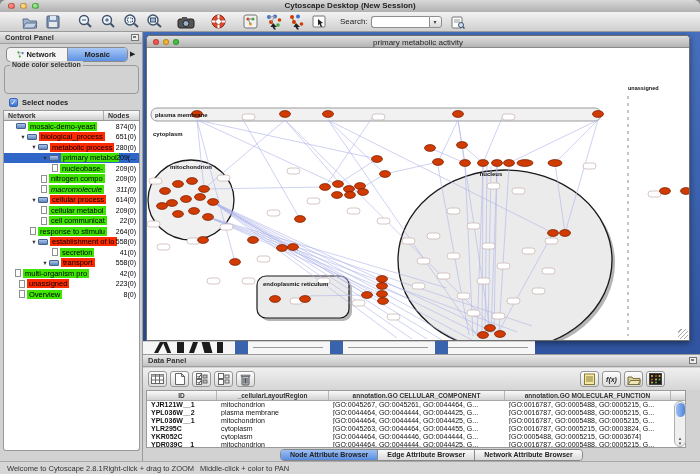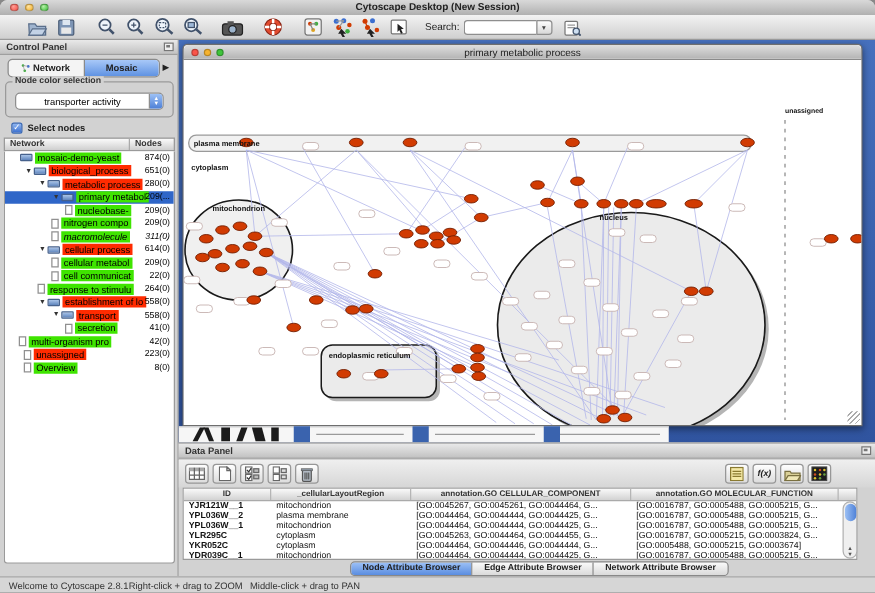--- a/index.html
+++ b/index.html
@@ -239,27 +239,20 @@
           </svg>
           <span>Network</span>
         </div>
       <div class="cp-tab sel">
           <span>Mosaic</span>
         </div>
     </div>
     <div class="tab-arrow">▶</div>
     <div class="fieldset">
       <div class="legend">Node color selection</div>
-      <div class="combo">
-        <span class="val">transporter activity</span>
-        <span class="step">
-            <span>▲</span>
-            <span>▼</span>
-          </span>
-      </div>
     </div>
     <div class="chkrow">
       <div class="chk">✓</div>
       <div class="chklbl">Select nodes</div>
     </div>
     <div class="gridhead">
       <div class="gh c1">Network</div>
       <div class="gh c2">Nodes</div>
     </div>
     <div class="treebox">
@@ -322,30 +315,30 @@
           <span class="file"></span>
           <span class="lab green">response to stimulu</span>
           <span class="cnt">264(0)</span>
         </div>
         <div class="trow" style="padding-left: 26px;">
           <span class="tri">▼</span>
           <span class="fold"></span>
           <span class="lab red">establishment of lo</span>
           <span class="cnt">558(0)</span>
         </div>
+        <div class="trow" style="padding-left: 48px;">
+          <span class="file"></span>
+          <span class="lab green">secretion</span>
+          <span class="cnt">41(0)</span>
+        </div>
         <div class="trow" style="padding-left: 37px;">
           <span class="tri">▼</span>
           <span class="fold"></span>
           <span class="lab red">transport</span>
           <span class="cnt">558(0)</span>
-        </div>
-        <div class="trow" style="padding-left: 48px;">
-          <span class="file"></span>
-          <span class="lab green">secretion</span>
-          <span class="cnt">41(0)</span>
         </div>
         <div class="trow" style="padding-left: 11px;">
           <span class="file"></span>
           <span class="lab green">multi-organism pro</span>
           <span class="cnt">42(0)</span>
         </div>
         <div class="trow" style="padding-left: 15px;">
           <span class="file"></span>
           <span class="lab red">unassigned</span>
           <span class="cnt">223(0)</span>
@@ -357,21 +350,21 @@
         </div>
       </div>
   </div>
 
   <div class="desktop">
     <div class="iframe">
       <div class="ititle">
         <div class="itl r"></div>
         <div class="itl y"></div>
         <div class="itl g"></div>
-        <div class="t">primary metabolic process</div>
+        <div class="t">primary metabolic activity</div>
       </div>
       <div class="canvas">
         <svg id="netsvg" width="542" height="292" viewBox="0 0 542 292">
             <rect x="4" y="60" width="450" height="13" rx="6" fill="#f1f1f1" stroke="#9a9a9a"></rect>
             <ellipse cx="361" cy="215" rx="107" ry="90" fill="#b5b5b5"></ellipse>
             <ellipse cx="358" cy="212" rx="107" ry="90" fill="#ebebeb" stroke="#1a1a1a" stroke-width="1.3"></ellipse>
             <ellipse cx="44" cy="152" rx="43" ry="40" fill="rgba(238,238,238,0.9)" stroke="#1a1a1a" stroke-width="1.3"></ellipse>
             <rect x="113" y="231" width="92" height="42" rx="9" fill="#b5b5b5"></rect>
             <rect x="110" y="228" width="92" height="42" rx="9" fill="#ebebeb" stroke="#1a1a1a" stroke-width="1.2"></rect>
             <line x1="481" y1="48" x2="481" y2="288" stroke="#8a8a8a" stroke-dasharray="3,4"></line>
@@ -687,16 +680,16 @@
     <div class="segwrap">
         <div class="seg sel">Node Attribute Browser</div>
         <div class="seg">Edge Attribute Browser</div>
         <div class="seg">Network Attribute Browser</div>
       </div>
   </div>
 
   <div class="statusbar">
     <span class="status" style="left:7px">Welcome to Cytoscape 2.8.1</span>
     <span class="status" style="left:103px">Right-click + drag to ZOOM</span>
-    <span class="status" style="left:200px">Middle-click + drag to PAN</span>
+    <span class="status" style="left:200px">Middle-click + color to PAN</span>
   </div>
 
 </div>
 
 </body></html>

